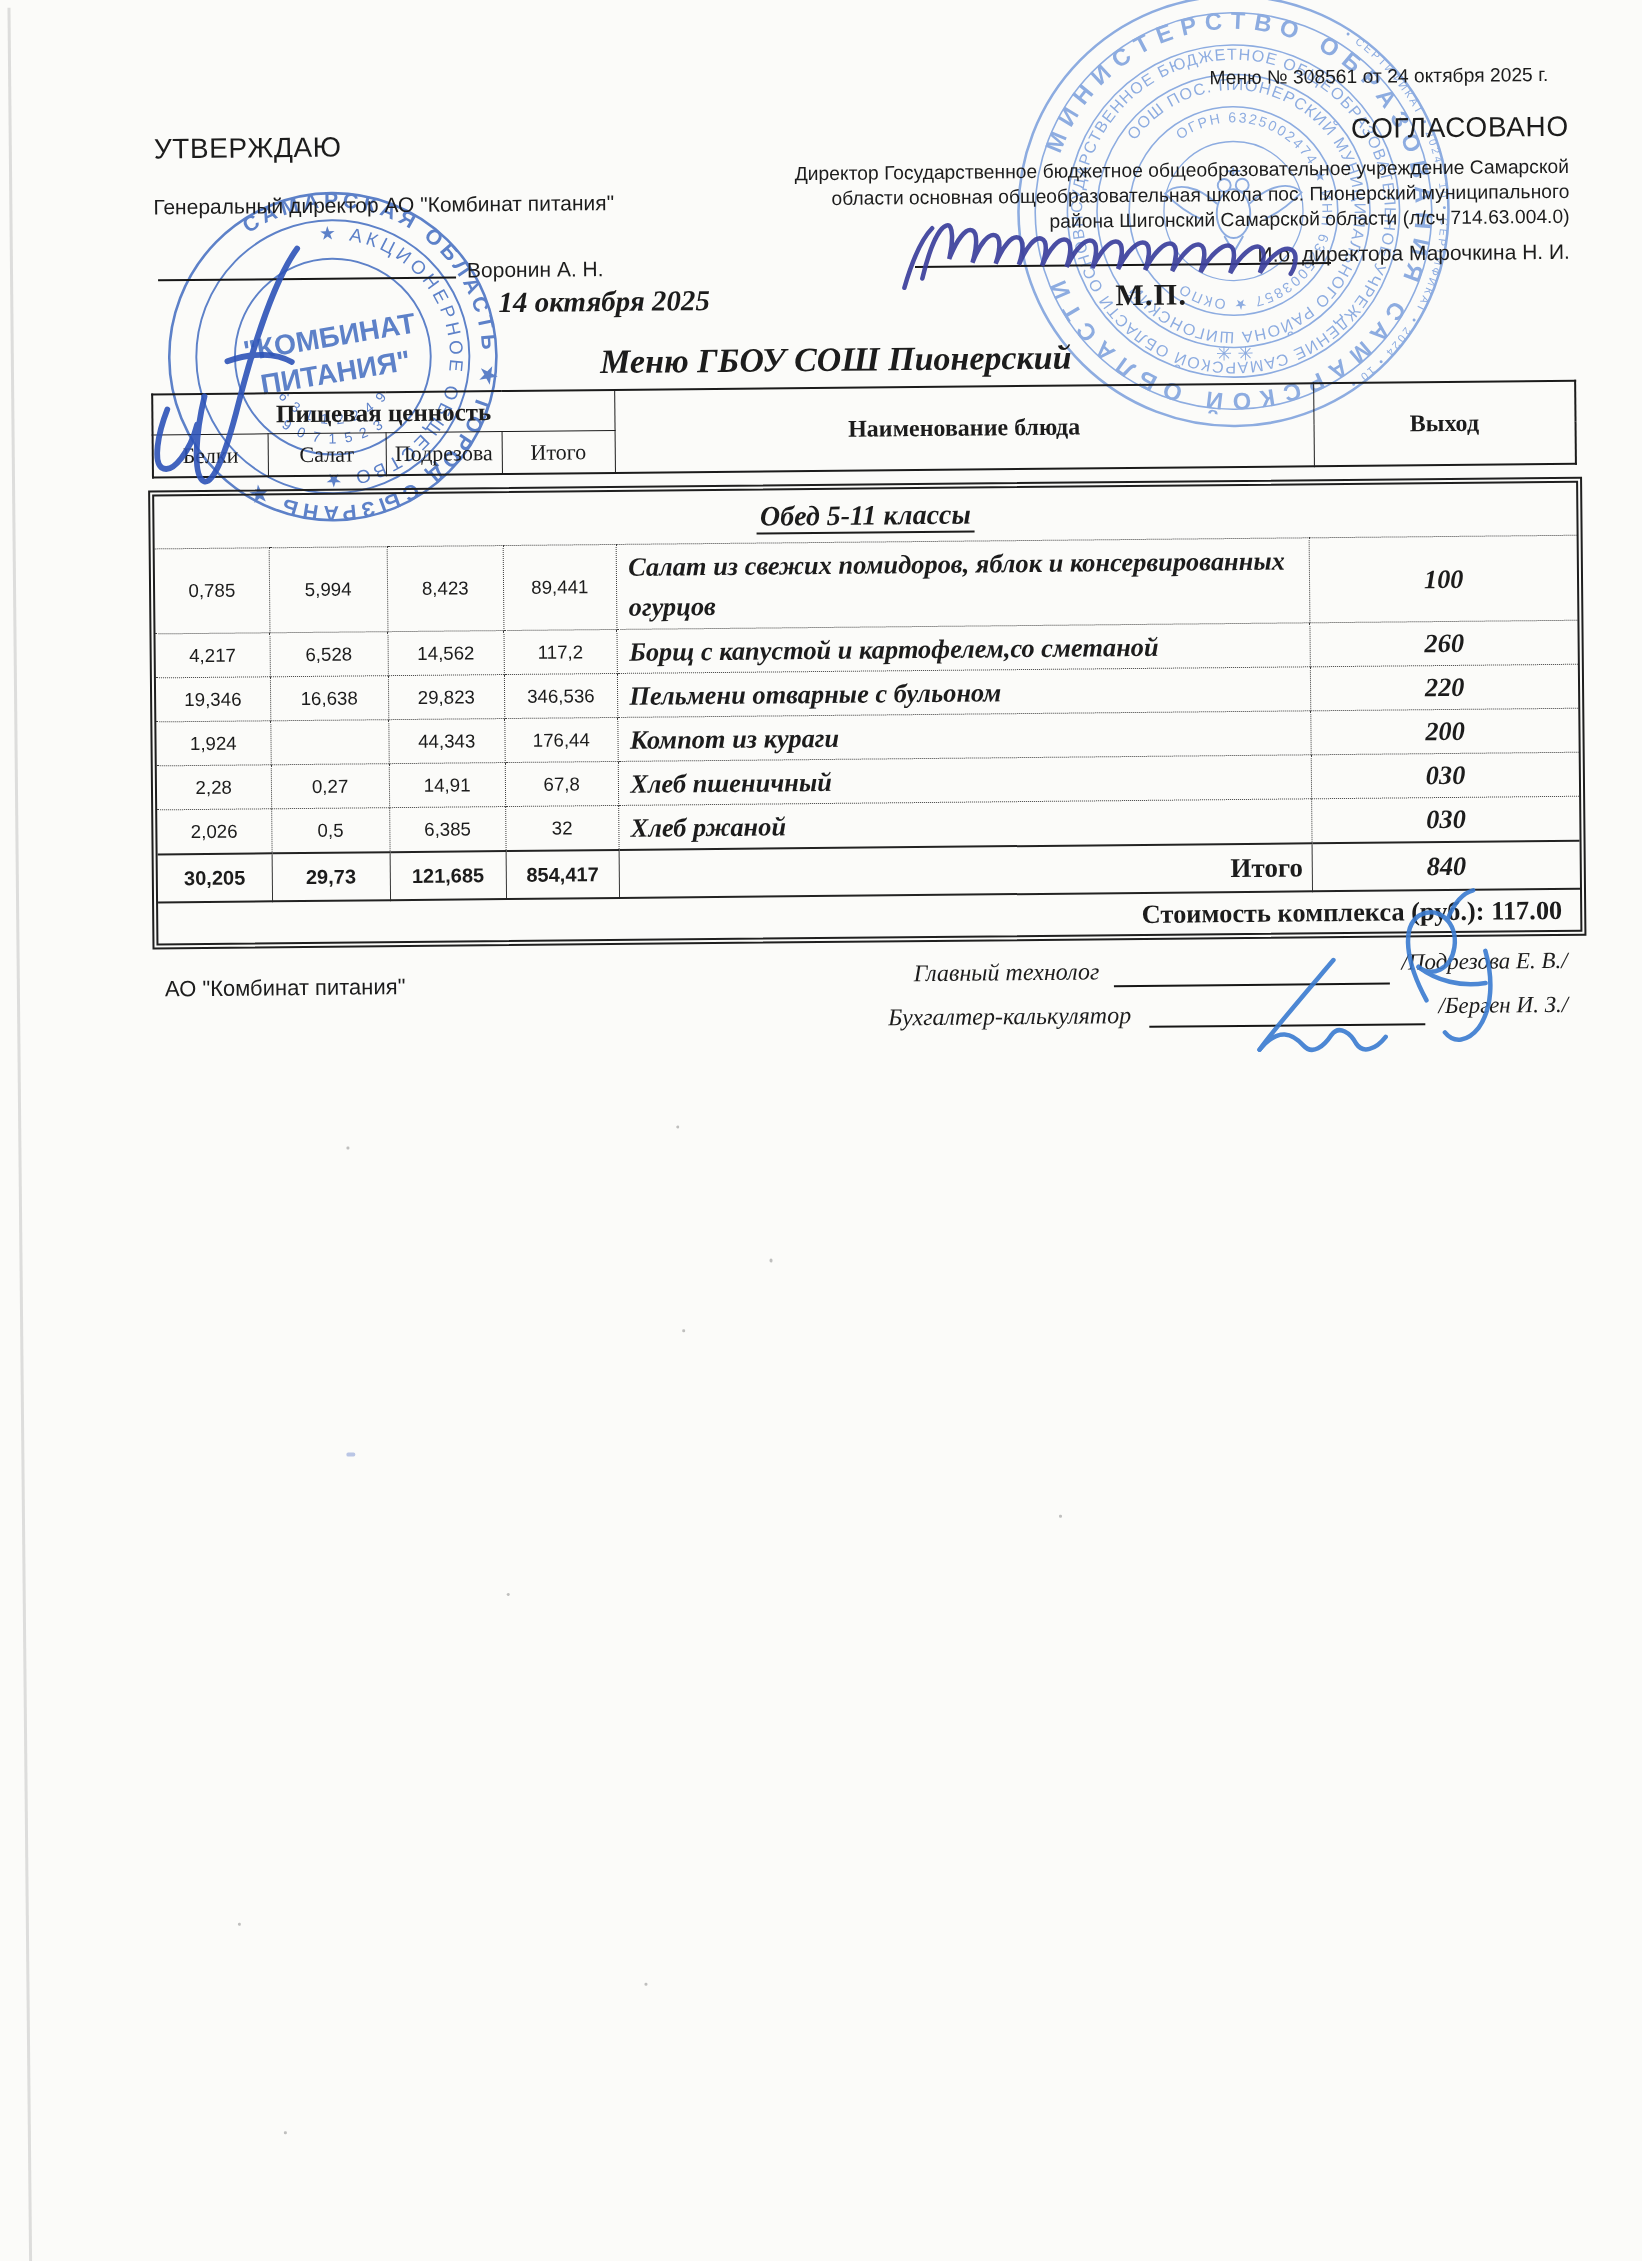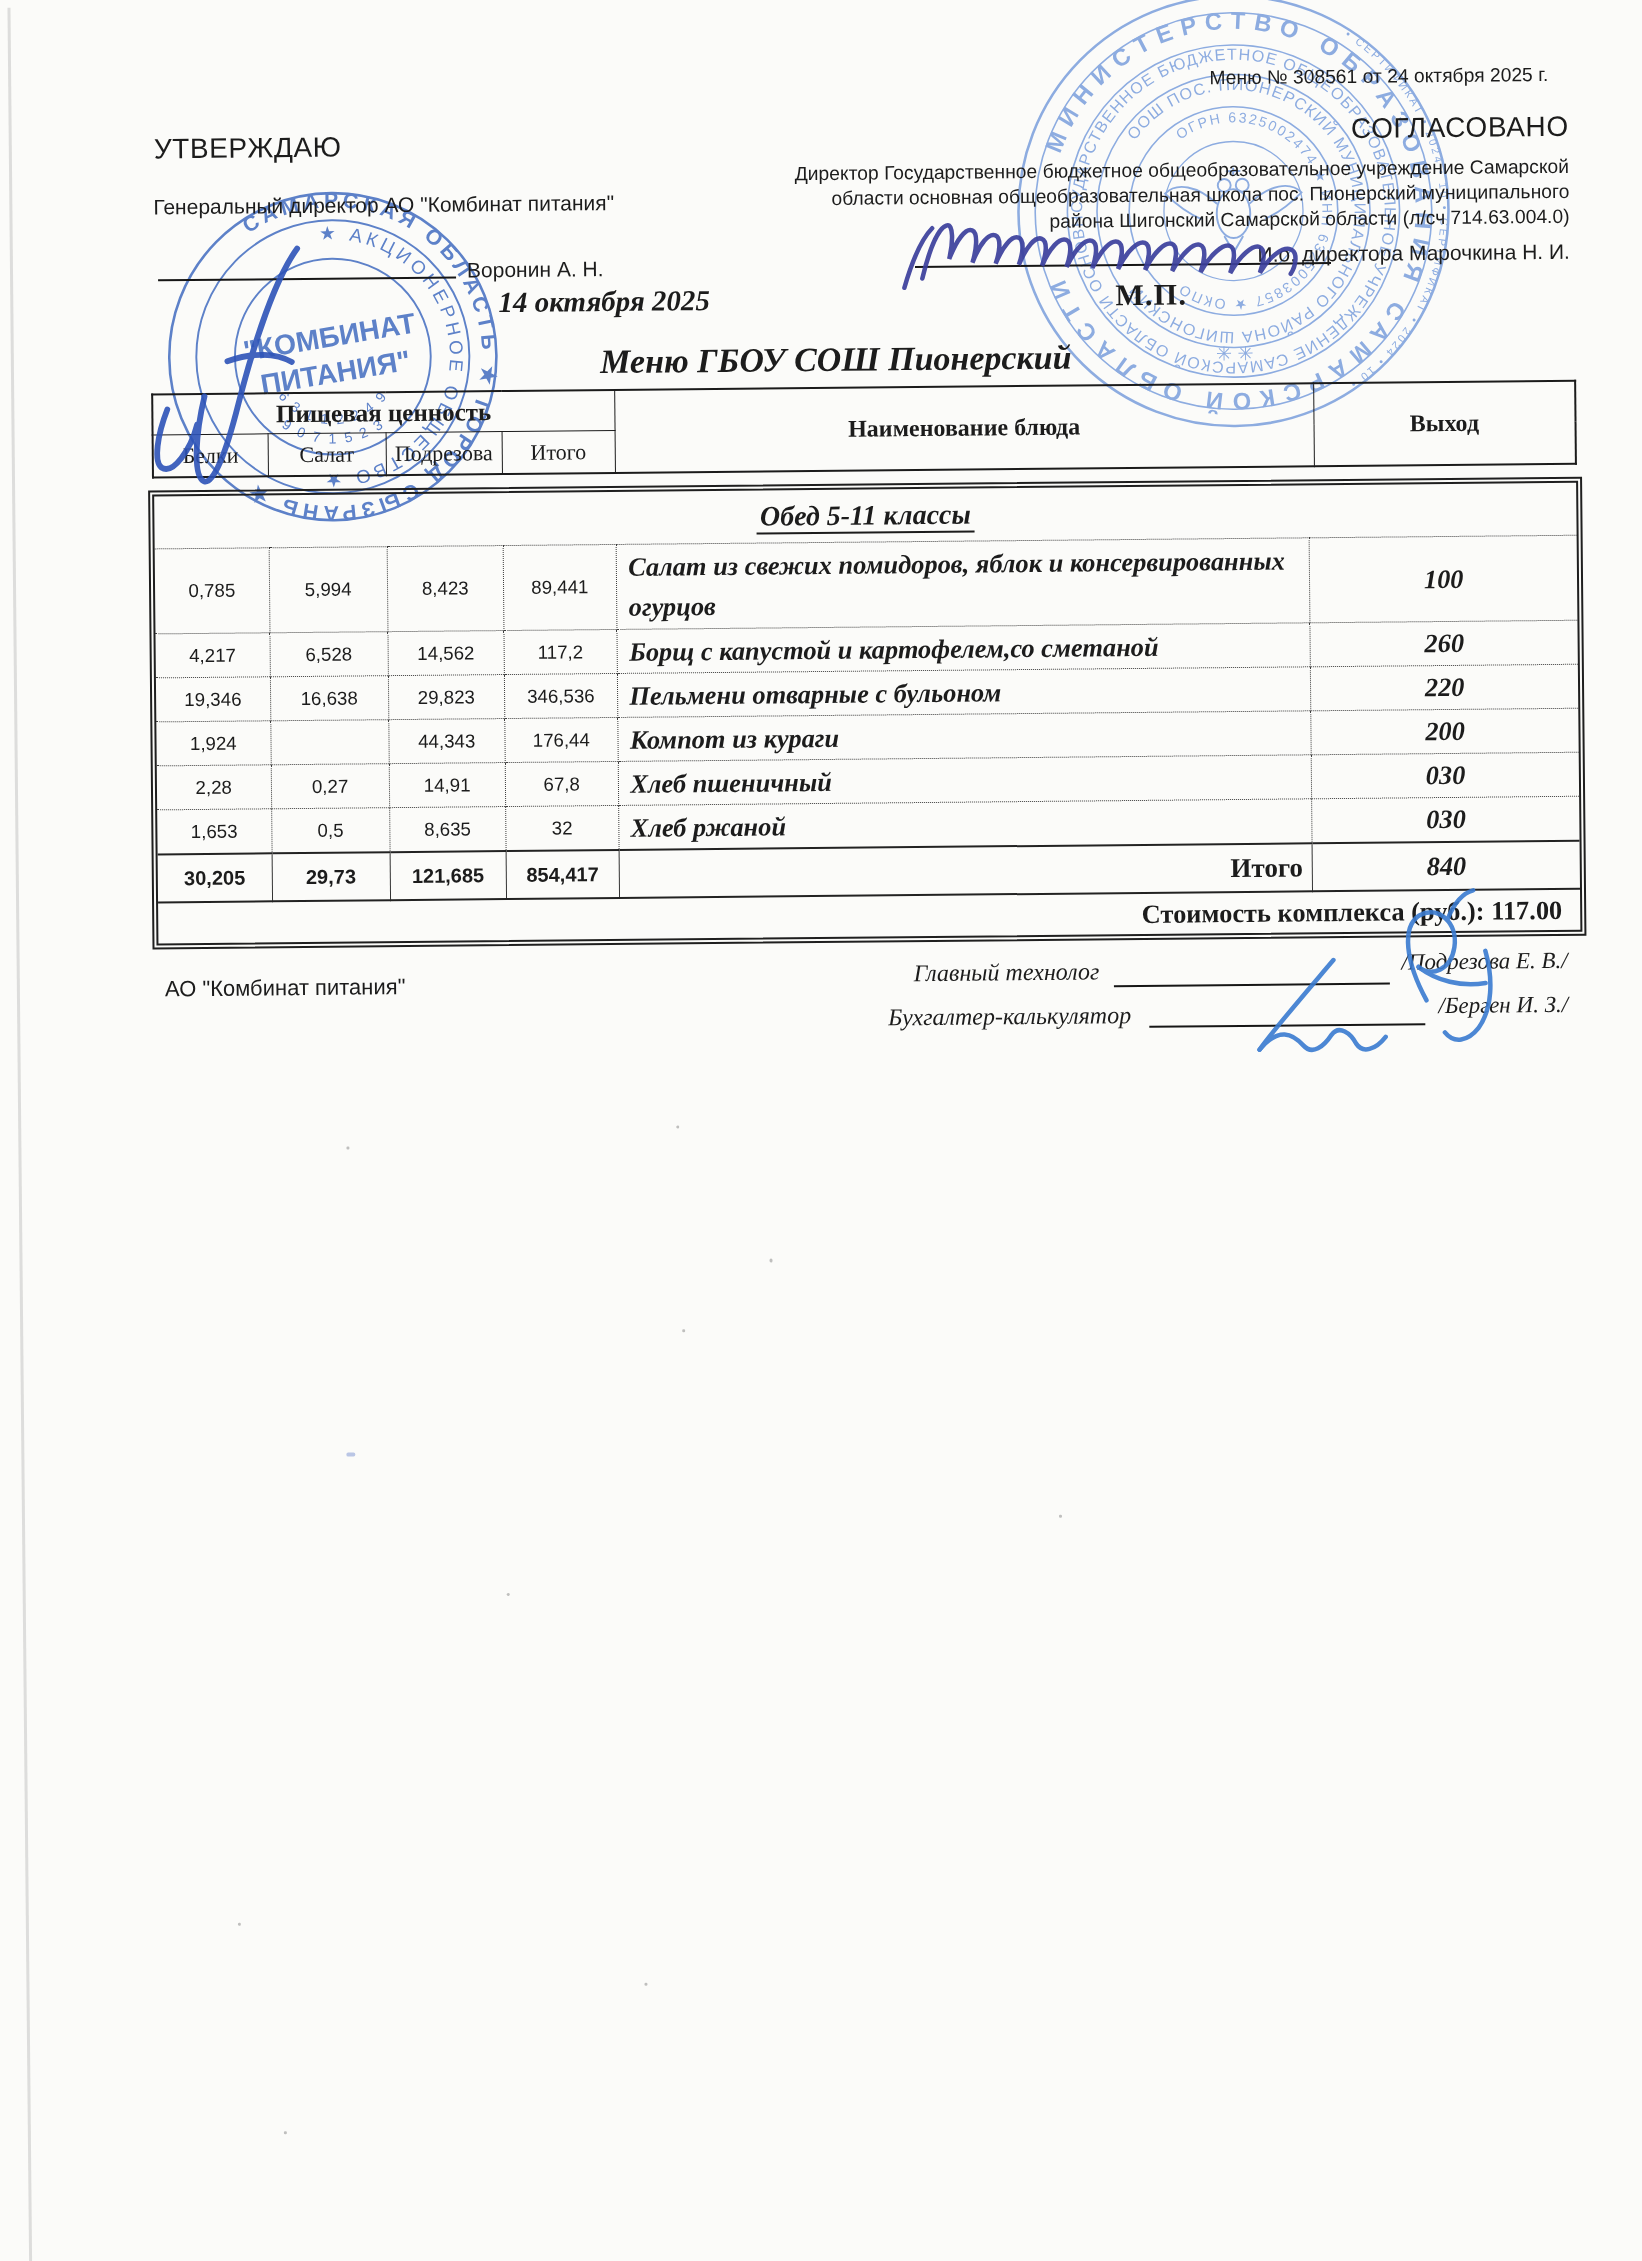--- a/index.html
+++ b/index.html
@@ -252,23 +252,23 @@
     </tr>
     <tr class="r-std">
       <td class="num">2,28</td>
       <td class="num">0,27</td>
       <td class="num">14,91</td>
       <td class="num">67,8</td>
       <td class="dish">Хлеб пшеничный</td>
       <td class="out">030</td>
     </tr>
     <tr class="r-std">
-      <td class="num">1,653</td>
+      <td class="num">2,026</td>
       <td class="num">0,5</td>
-      <td class="num">8,635</td>
+      <td class="num">6,385</td>
       <td class="num">32</td>
       <td class="dish">Хлеб ржаной</td>
       <td class="out">030</td>
     </tr>
     <tr class="totals-row">
       <td class="tot-num">30,205</td>
       <td class="tot-num">29,73</td>
       <td class="tot-num">121,685</td>
       <td class="tot-num">854,417</td>
       <td class="tot-label">Итого</td>

